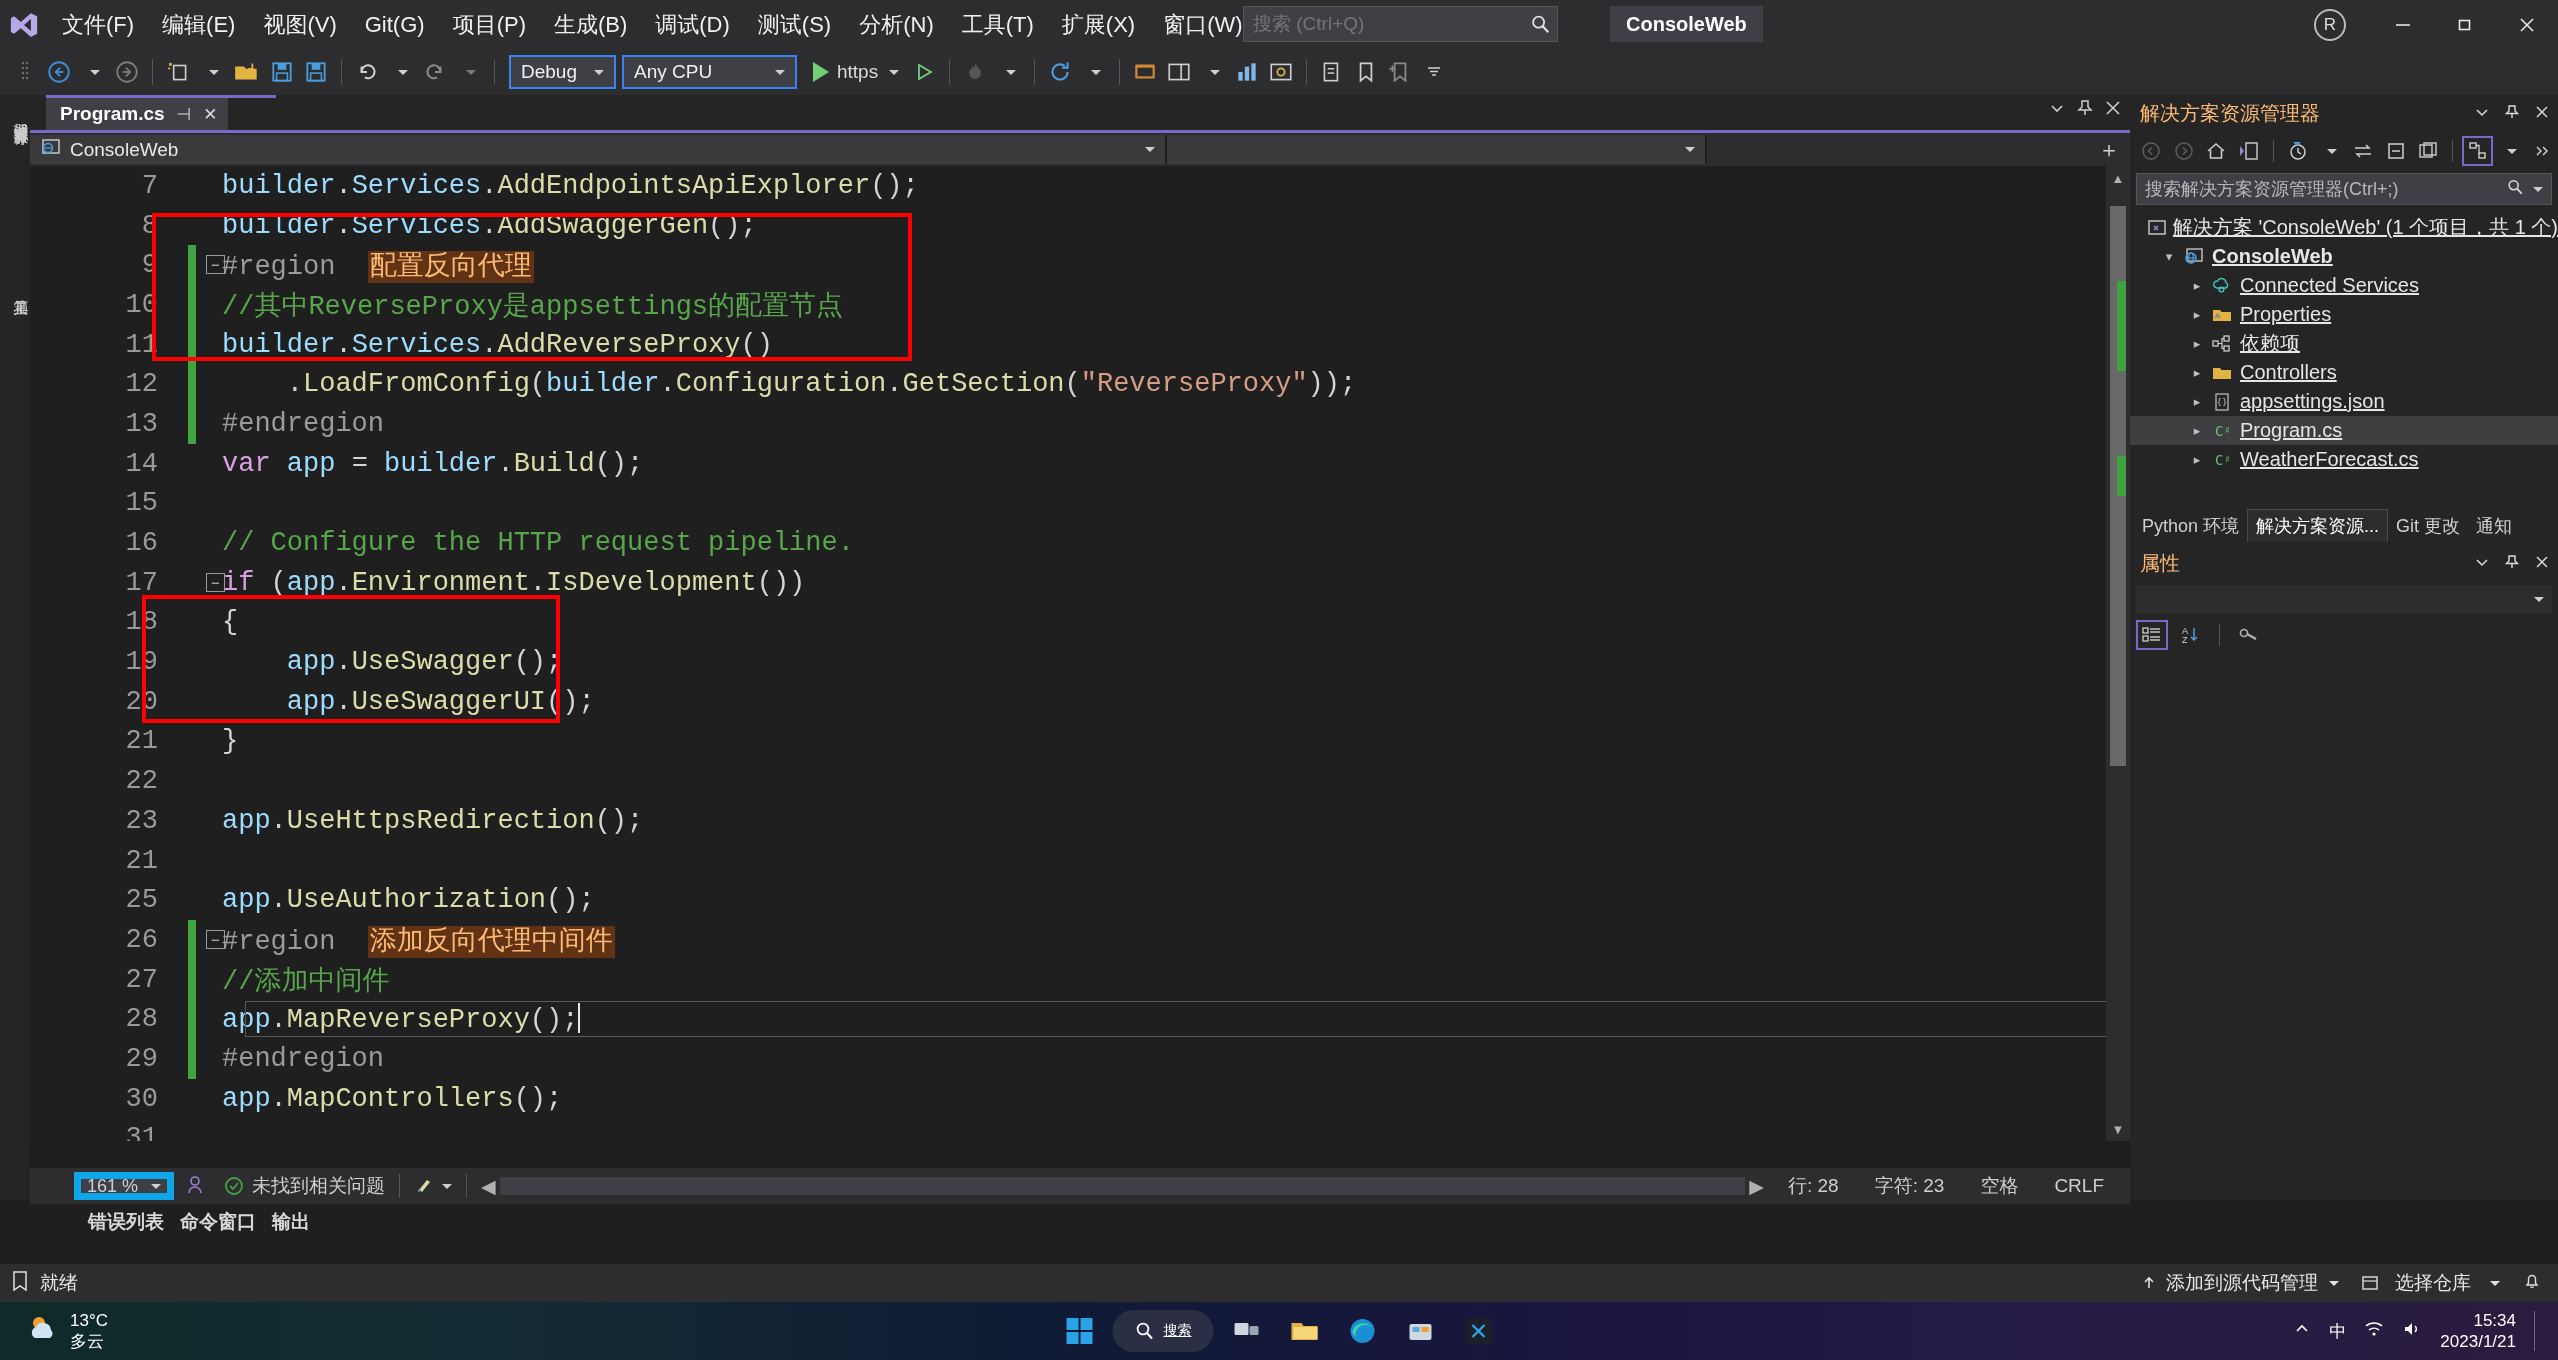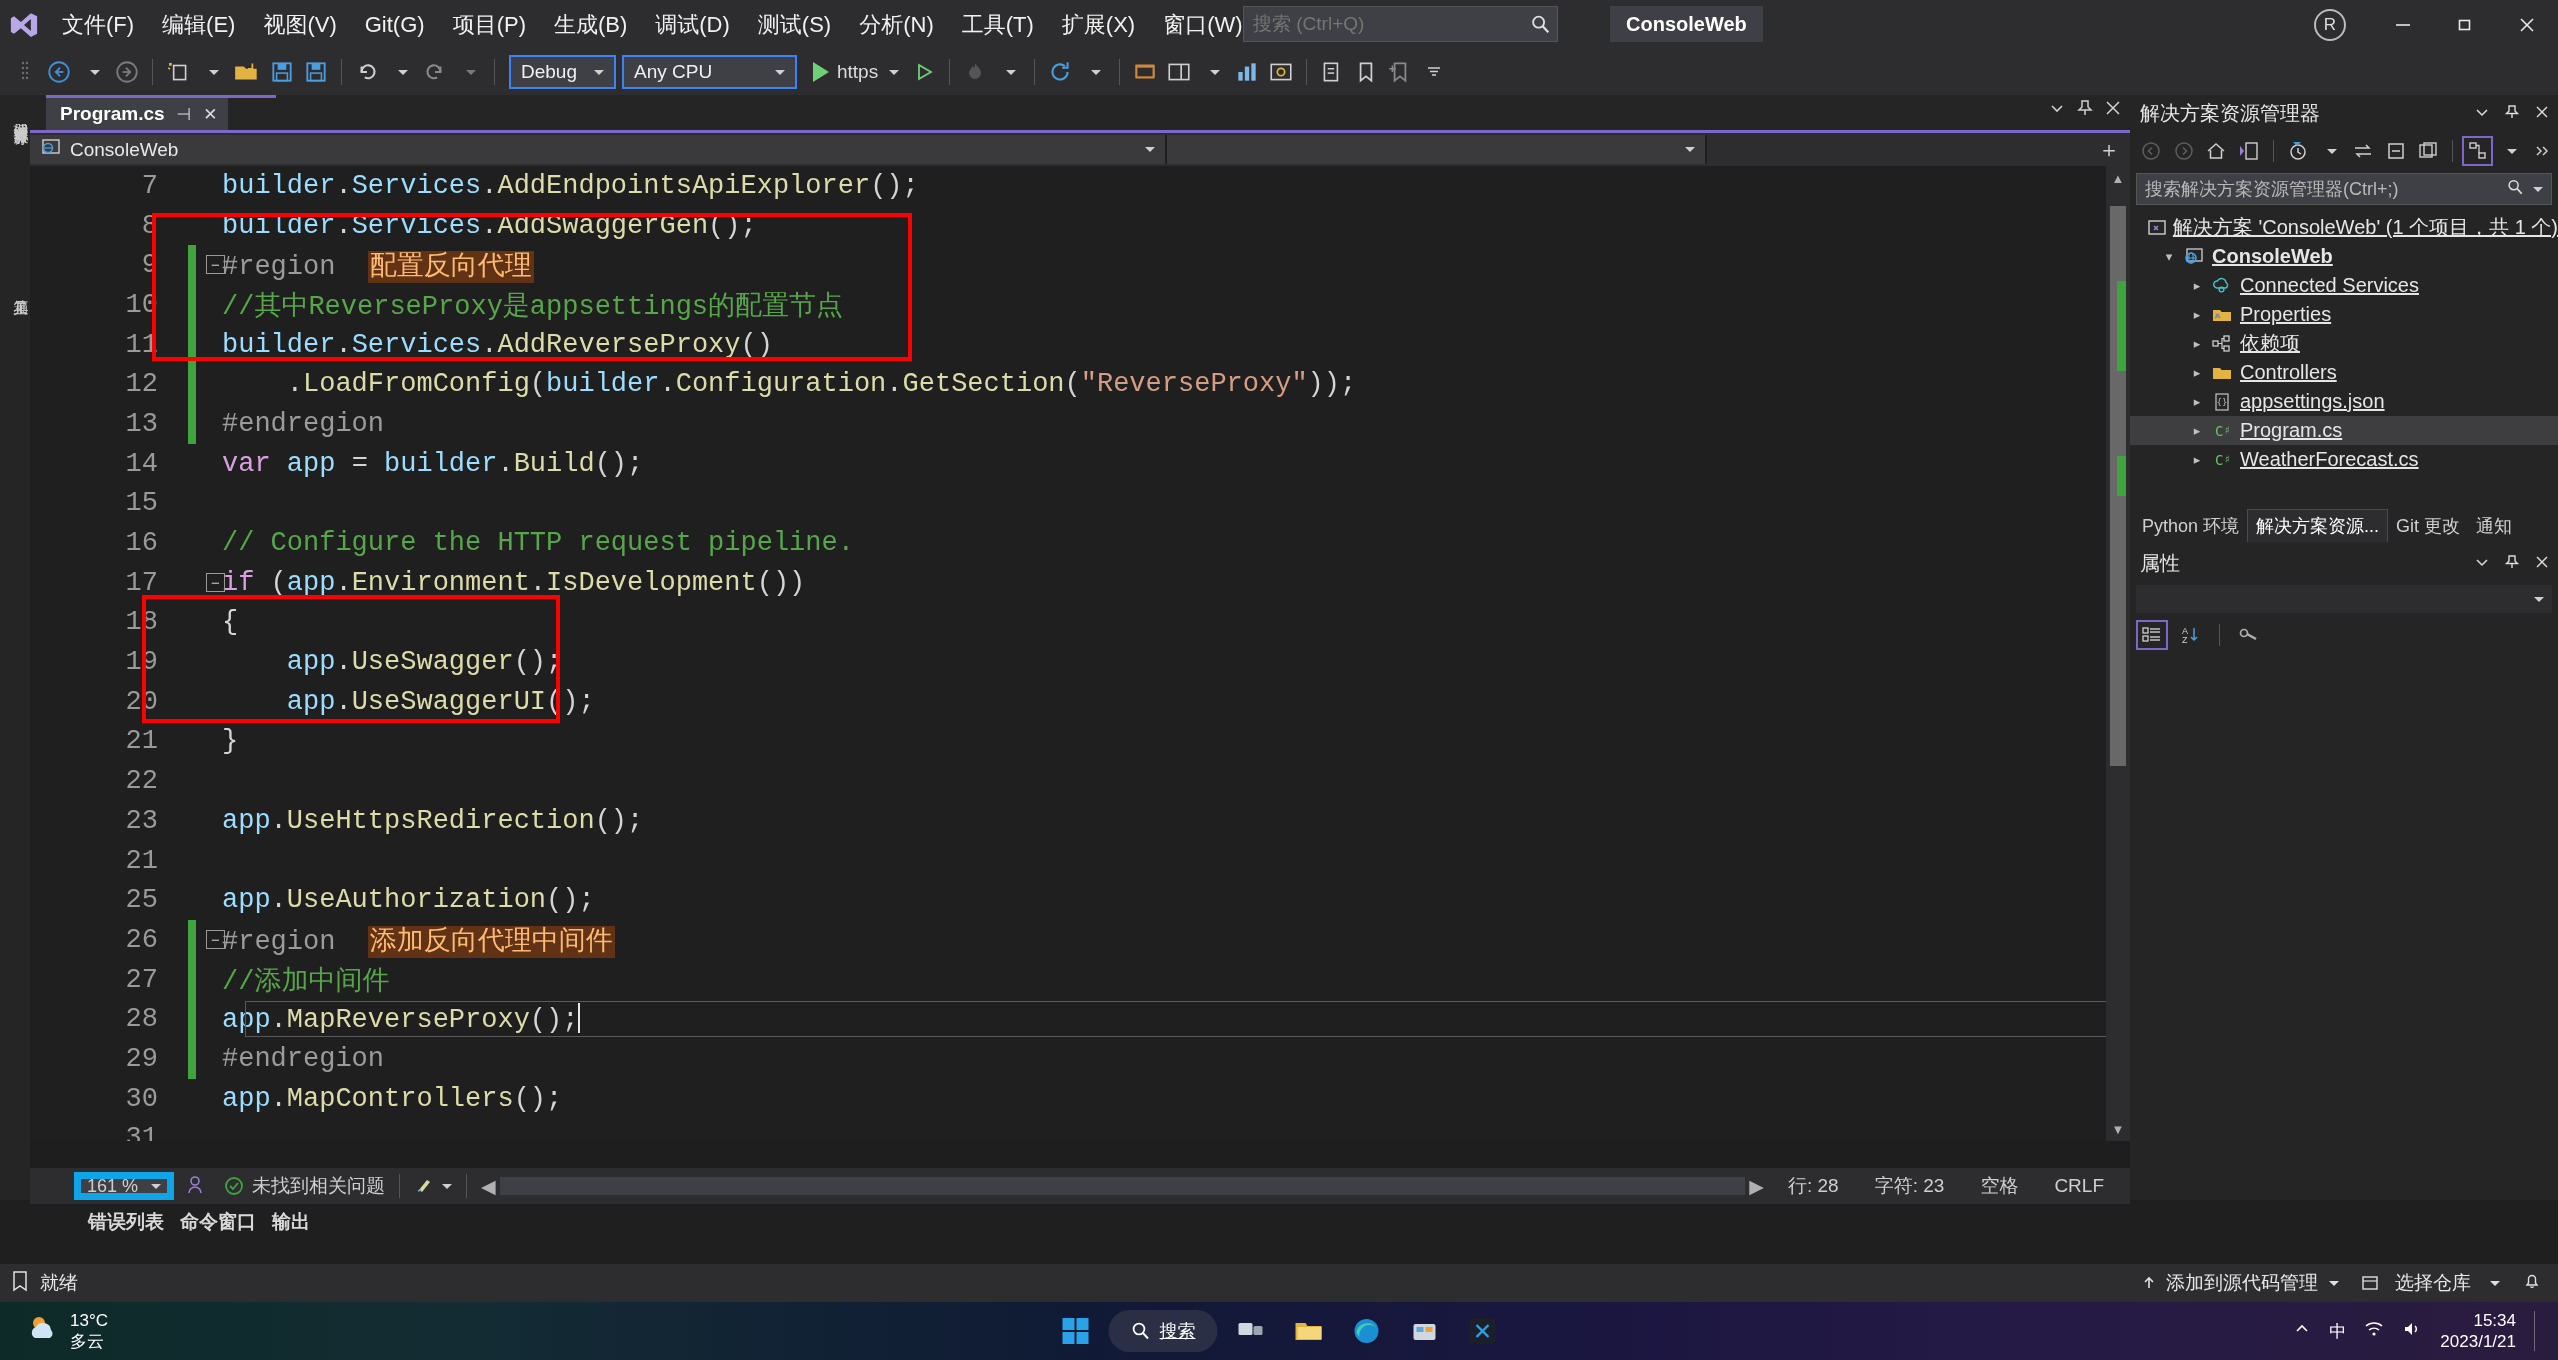--- a/index.html
+++ b/index.html
@@ -165,21 +165,21 @@
   .bottom-tabs {
     position: absolute; left: 30px; top: 1204px; width: 1200px; height: 36px;
     display:flex; align-items:center; color:#d8d8d8; font-size:19px; padding-left: 50px; font-weight: bold;
   }
   .btab { padding: 4px 8px; }
 
   
   .rightdock { position:absolute; left: 2130px; top: 95px; width: 428px; height: 1105px; background:#252526; }
   .panel-head {
     height: 36px; display:flex; align-items:center; padding: 0 8px 0 10px;
-    color: #e5e5e5; font-size: 20px; background:#252526;
+    color: #fdba74; font-size: 20px; background:#252526;
   }
   .panel-head .ctrls { margin-left:auto; display:flex; align-items:center; gap: 14px; color:#dcdcdc; }
   .se-toolbar { height: 40px; display:flex; align-items:center; padding-left: 6px; gap: 2px; background:#252526; }
   .sbtn { width: 32px; height: 30px; display:flex; align-items:center; justify-content:center; color:#cfcfcf; }
   .sbtn.disabled { color: #5e5e5e; }
   .sbtn.active { border: 2px solid #7b68c8; }
   .sb-sep { width:1px; height:22px; background:#555; margin: 0 7px; }
   .se-search {
     height: 32px; margin: 2px 6px 0 6px; background:#3f3f46; border:1px solid #555;
     display:flex; align-items:center; color:#b9b9b9; font-size:18px; padding: 0 8px;
@@ -215,21 +215,21 @@
     position:absolute; left:0; top: 1302px; width: 2558px; height: 58px;
     background: linear-gradient(90deg,#0d2a28 0%, #132c33 18%, #101a35 42%, #1a1640 62%, #241a46 78%, #2a1c3e 100%);
     display:flex; align-items:center;
   }
   .weather { display:flex; align-items:center; gap: 10px; padding-left: 26px; color:#ffffff; font-size:17px; }
   .weather .txt { display:flex; flex-direction:column; line-height: 1.25; }
   .tb-center { position:absolute; left:50%; transform:translateX(-50%); display:flex; align-items:center; gap: 8px; }
   .tb-ic { width: 50px; height: 48px; display:flex; align-items:center; justify-content:center; }
   .tb-search {
     height: 42px; background:#2b2f45; border-radius:21px; display:flex; align-items:center;
-    gap: 9px; padding: 8px 22px; color:#ffffff; font-size:18px;text-decoration:underline;
+    gap: 9px; padding: 8px 22px; color:#ffffff; font-size:14px;text-decoration:underline;
   }
   .tray { position:absolute; right: 0; display:flex; align-items:center; gap: 18px; padding-right: 16px; color:#ffffff; font-size:17px; }
   .clock { display:flex; flex-direction:column; align-items:flex-end; line-height:1.25; font-size:17px; }
 </style>
 </head>
 <body>
 
 <div class="app">
 
   <div class="titlebar">

